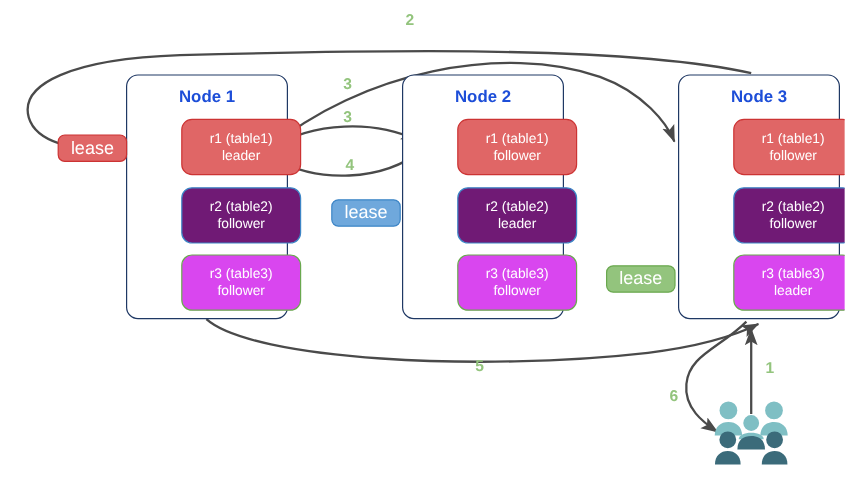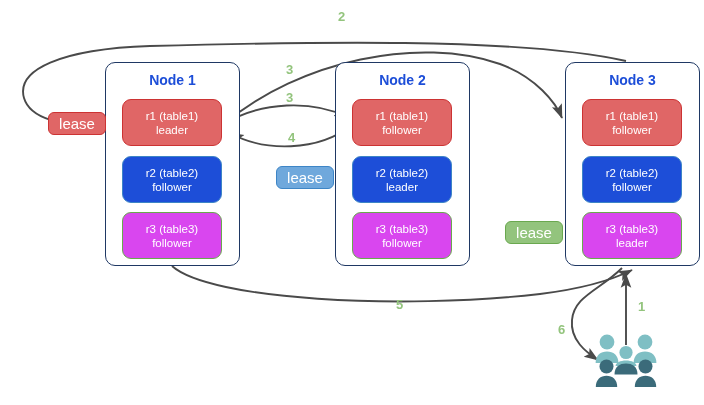--- a/index.html
+++ b/index.html
@@ -44,23 +44,24 @@
     box-sizing: border-box;
     border-radius: 9px;
     display: flex;
     flex-direction: column;
     align-items: center;
     justify-content: center;
     color: #ffffff;
     font-size: 11.5px;
     line-height: 14px;
     text-align: center;
+    margin-left: 29px;
   }
   .replica.red   { background: #e06666; border: 1.6px solid #cc3333; }
-  .replica.blue  { background: #1d4ed8; border: 1.6px solid #3d85c6; }
+  .replica.blue  { background: #701a75; border: 1.6px solid #3d85c6; }
   .replica.green { background: #d946ef; border: 1.6px solid #6aa84f; }
 
   .lease-chip {
     position: absolute;
     box-sizing: border-box;
     border-radius: 6px;
     display: flex;
     align-items: center;
     justify-content: center;
     color: #ffffff;

